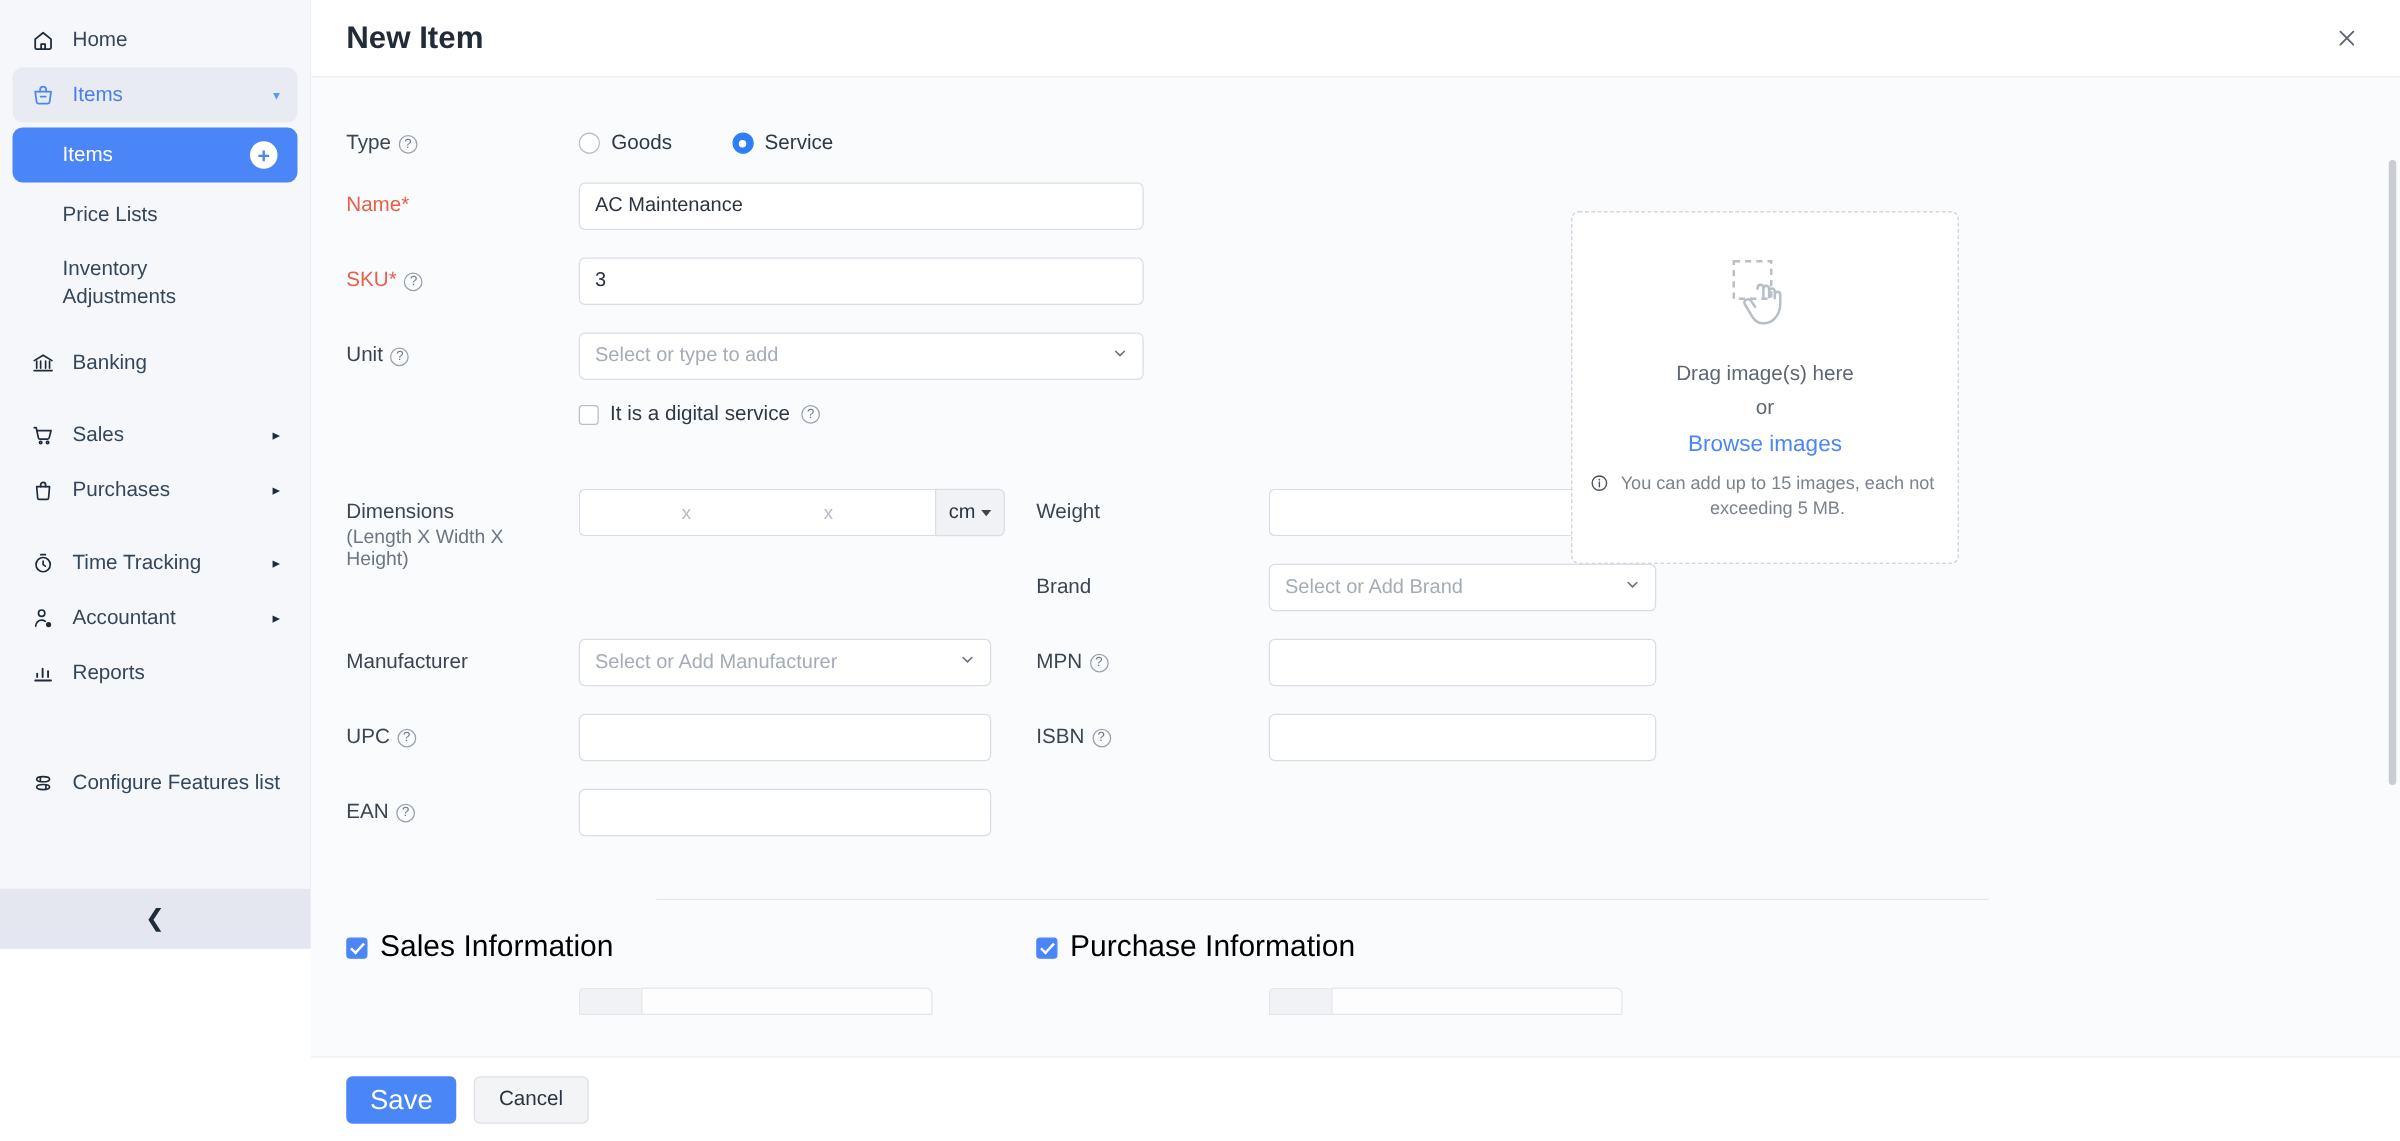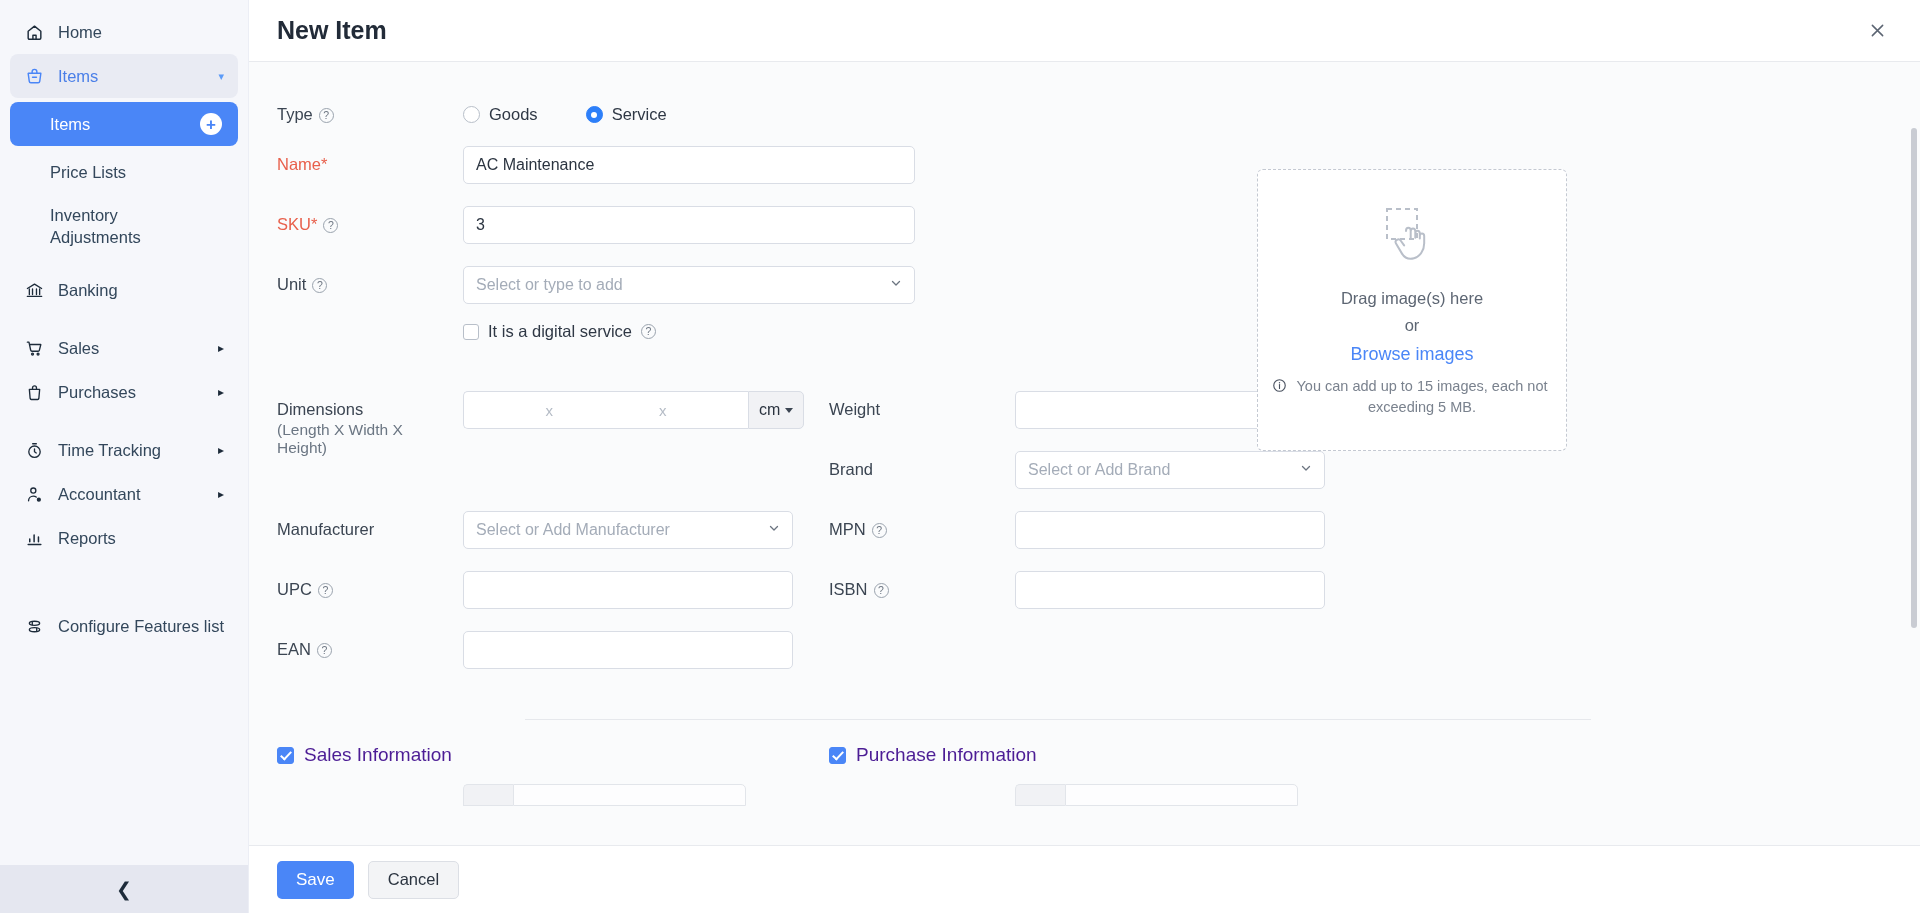--- a/index.html
+++ b/index.html
@@ -6,21 +6,21 @@
   html, body {
     width: 1920px; height: 913px;
     font-family: "Liberation Sans", sans-serif;
     background: #ffffff;
     overflow: hidden;
   }
   .app { display: flex; width: 1920px; height: 913px; }
 
   
   .sidebar {
-    width: 249px; min-width: 249px; height: 913px;
+    width: 249px; min-width: 249px; height: 759px;
     background: #f6f7fb;
     display: flex; flex-direction: column;
     position: relative;
     border-right: 1px solid #eceef5;
     gap: 36px;
   }
   .nav { flex: 1; padding-top: 10px; overflow: hidden; }
   .nav-item {
     display: flex; align-items: center; gap: 13px;
     height: 44px; margin: 0 10px; padding: 0 14px;
@@ -156,35 +156,35 @@
   .dim-inp {
     width: 285px; height: 38px; border: 1px solid #d9dde5;
     border-right: none; border-top-left-radius: 5px; border-bottom-left-radius: 5px;
     background: #fff; display: flex; align-items: center;
   }
   .dim-cell { flex: 1; text-align: center; font-size: 15px; color: #b5bcc6; }
 
   .divider { height: 1px; background: #e6e8ec; width: 1066px; margin: 28px 0 0 276px; }
 
   .sec-check-row { display: flex; padding: 24px 0 0 0; }
-  .sec-check { display: flex; align-items: center; gap: 10px; font-size: 19px; color: #4c1d95; }
+  .sec-check { display: flex; align-items: center; gap: 10px; font-size: 24px; color: #000000; }
   .sec-check .cbox { width: 17px; height: 17px; }
   .stub-box { display:flex; margin-top: 18px; }
   .stub-prefix { width: 50px; height: 22px; background: #f1f2f5; border: 1px solid #e2e5ea; border-right: none; border-top-left-radius: 5px; }
   .stub-main { width: 233px; height: 22px; background: #fdfdfe; border: 1px solid #e2e5ea; border-top-right-radius: 5px; }
 
   
   .panel-footer {
     height: 68px; min-height: 68px; background: #ffffff;
     border-top: 1px solid #e8eaee;
     display: flex; align-items: center; gap: 14px; padding-left: 28px;
   }
   .btn-primary {
     background: #4a86f7; color: #fff; border: none; border-radius: 5px;
-    height: 38px; padding: 0 19px; font-size: 17px; cursor: pointer;
+    height: 38px; padding: 0 19px; font-size: 22px; cursor: pointer;
     font-family: "Liberation Sans", sans-serif;
   }
   .btn-secondary {
     background: #f3f4f6; color: #2b3440; border: 1px solid #dcdfe5; border-radius: 5px;
     height: 38px; padding: 0 19px; font-size: 16.5px; cursor: pointer;
     font-family: "Liberation Sans", sans-serif;
   }
 
   
   .vscroll {

